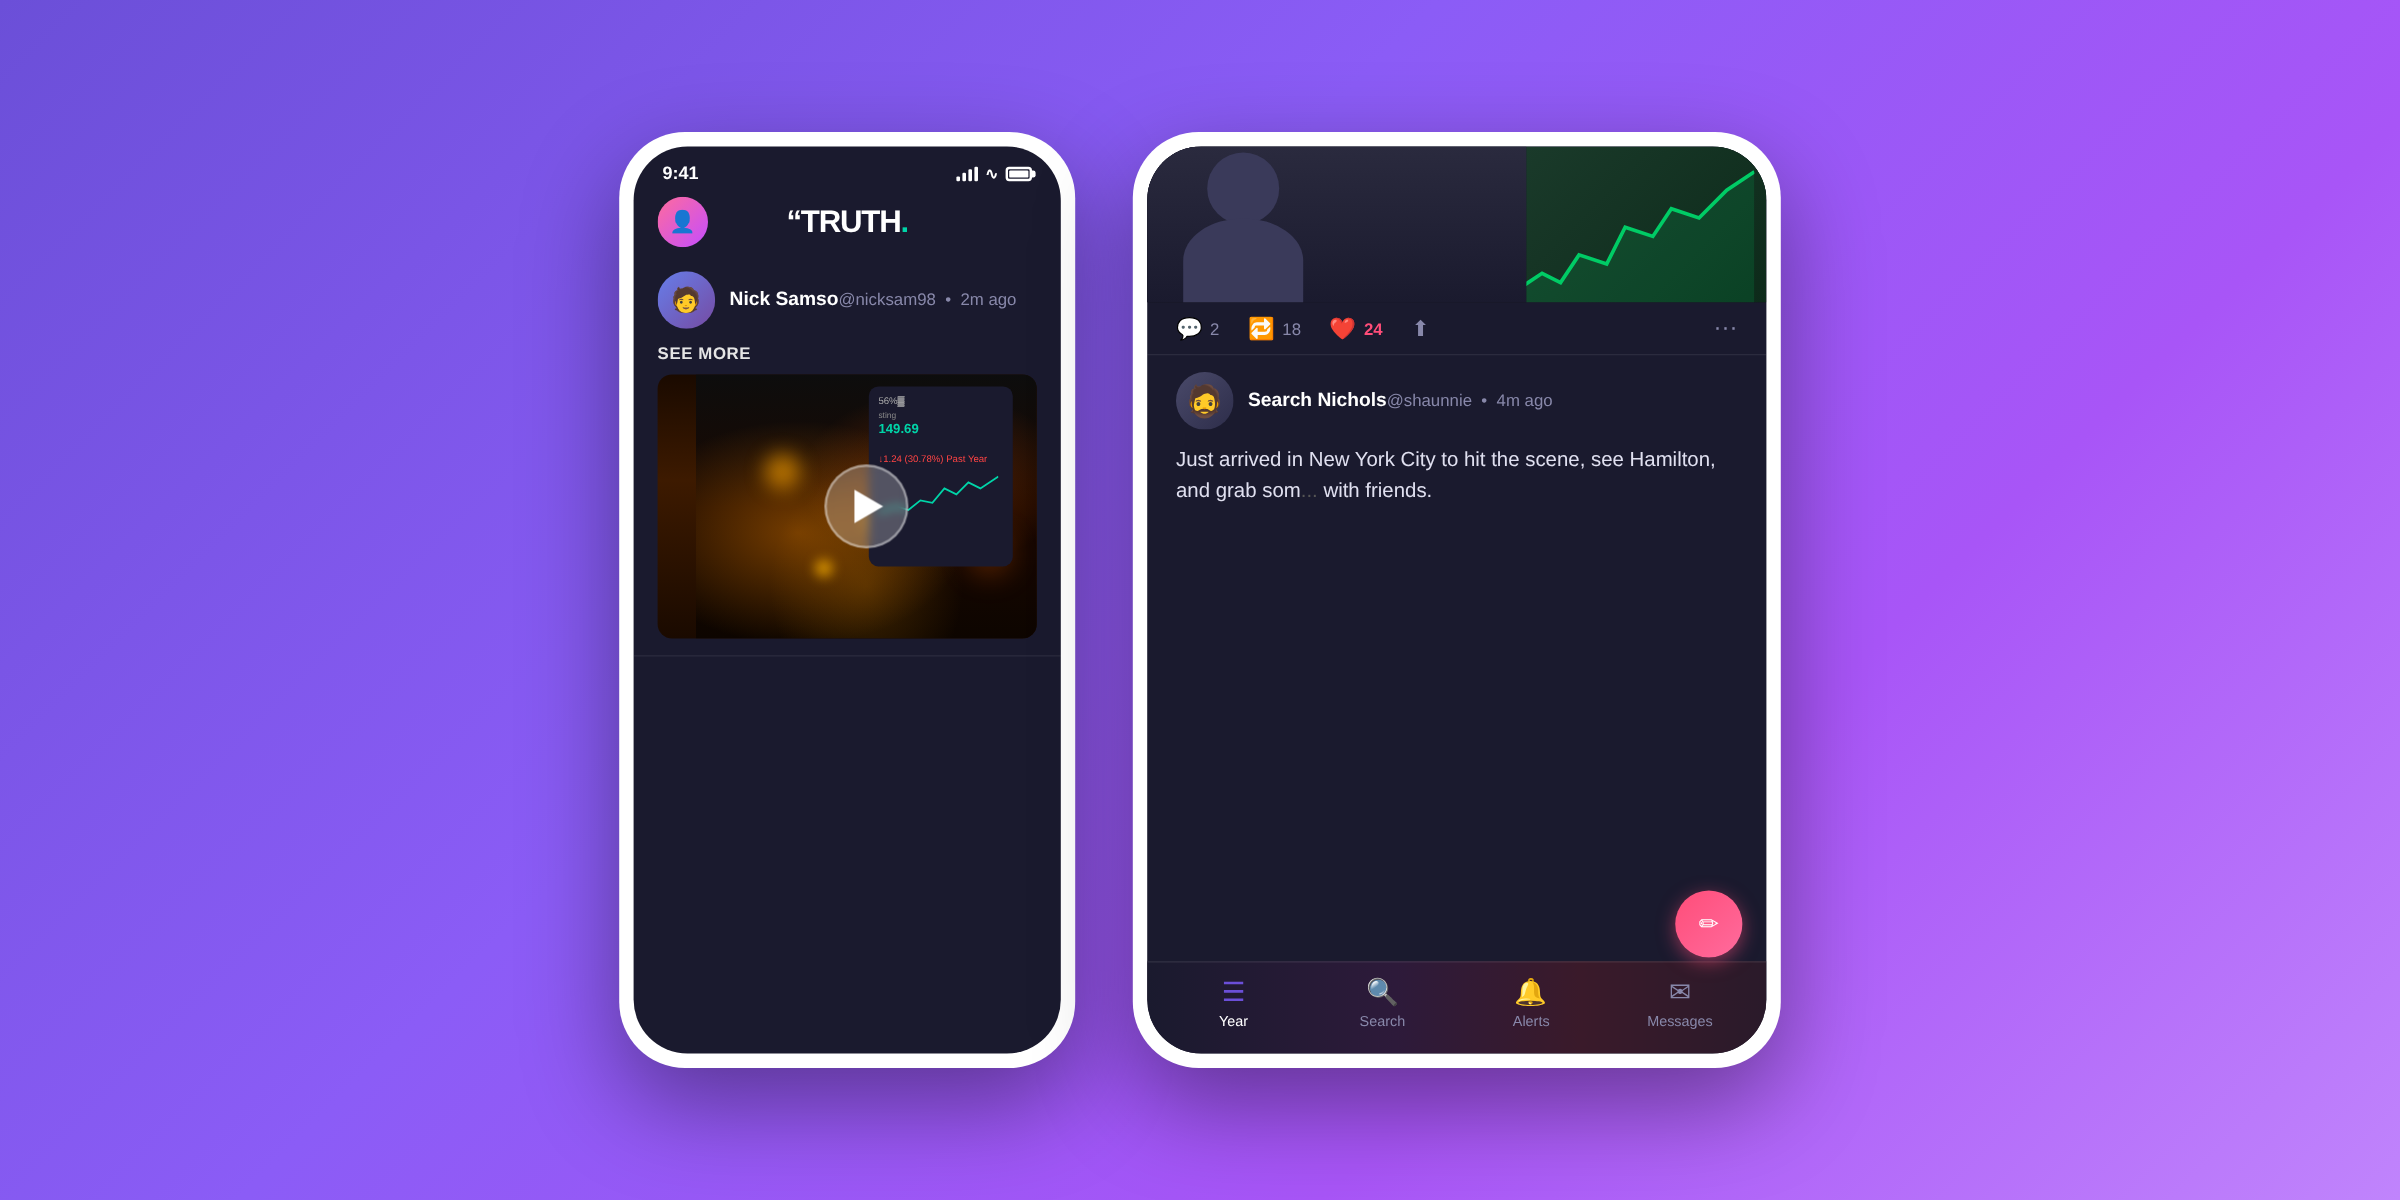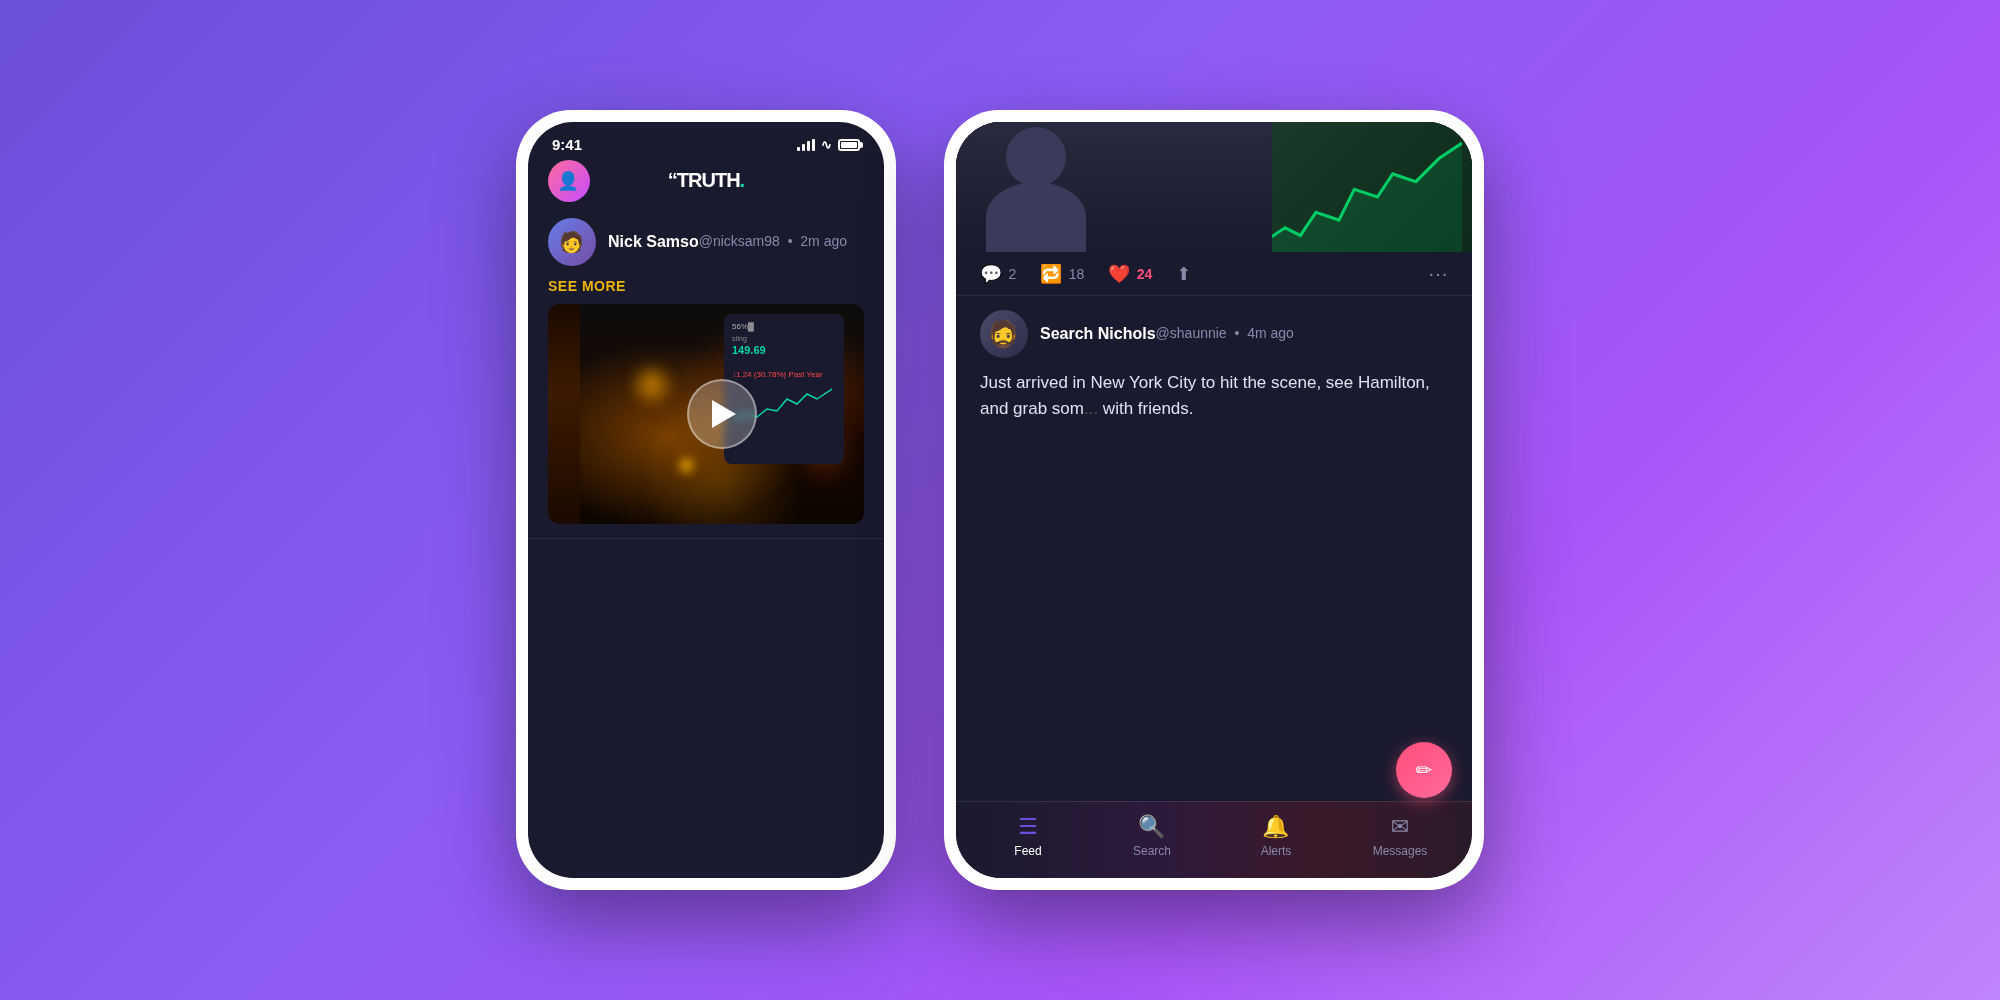--- a/index.html
+++ b/index.html
@@ -148,21 +148,21 @@
       width: 100%;
       height: 100%;
       background: linear-gradient(135deg, #ff6b9d, #c44dff);
       display: flex;
       align-items: center;
       justify-content: center;
       font-size: 18px;
     }
 
     .truth-logo {
-      font-size: 20px;
+      font-size: 26px;
       font-weight: 900;
       color: #fff;
       letter-spacing: -1px;
       font-family: 'Arial Black', sans-serif;
     }
 
     .truth-logo .dot {
       color: #00d4a8;
     }
 
@@ -224,21 +224,21 @@
     }
 
     .post-text {
       color: #e0e0f0;
       font-size: 16px;
       line-height: 1.5;
       margin-bottom: 10px;
     }
 
     .see-more {
-      color: #eab308;
+      color: #e5e5e5;
       font-weight: 700;
       font-size: 14px;
       letter-spacing: 0.5px;
       cursor: pointer;
     }
 
     
     .video-thumb {
       width: 100%;
       height: 220px;
@@ -629,21 +629,21 @@
         <p class="post-text" style="font-size:17px;">Just arrived in New York City to hit the scene, see Hamilton, and grab som<span style="color:#555">...</span> with friends.</p>
       </div>
 
       <div class="compose-btn">
         <span class="compose-icon">✏</span>
       </div>
 
       <div class="bottom-nav bottom-nav-2">
         <div class="nav-item">
           <div class="nav-icon active">☰</div>
-          <span class="nav-label active">Feed</span>
+          <span class="nav-label active">Year</span>
         </div>
         <div class="nav-item">
           <div class="nav-icon">🔍</div>
           <span class="nav-label">Search</span>
         </div>
         <div class="nav-item">
           <div class="nav-icon">🔔</div>
           <span class="nav-label">Alerts</span>
         </div>
         <div class="nav-item">

